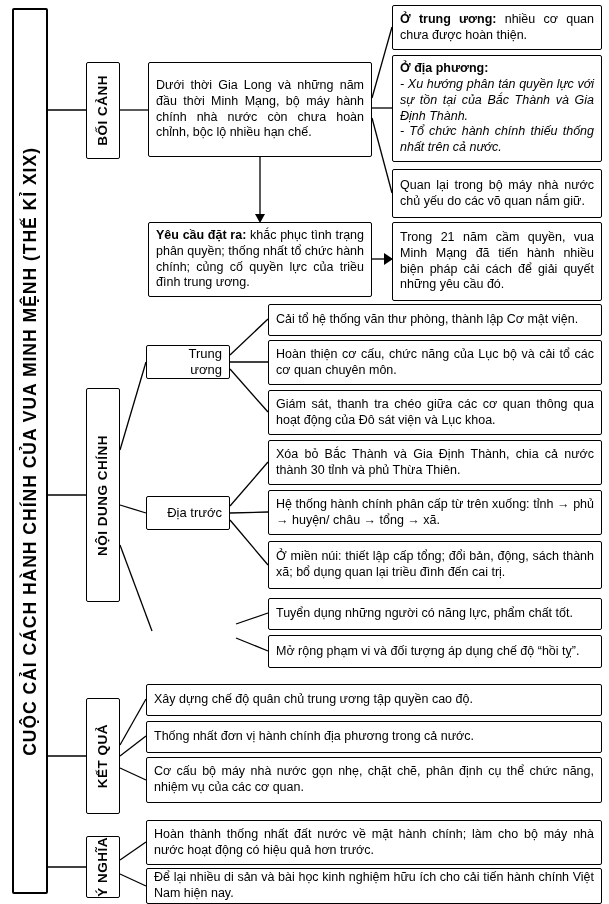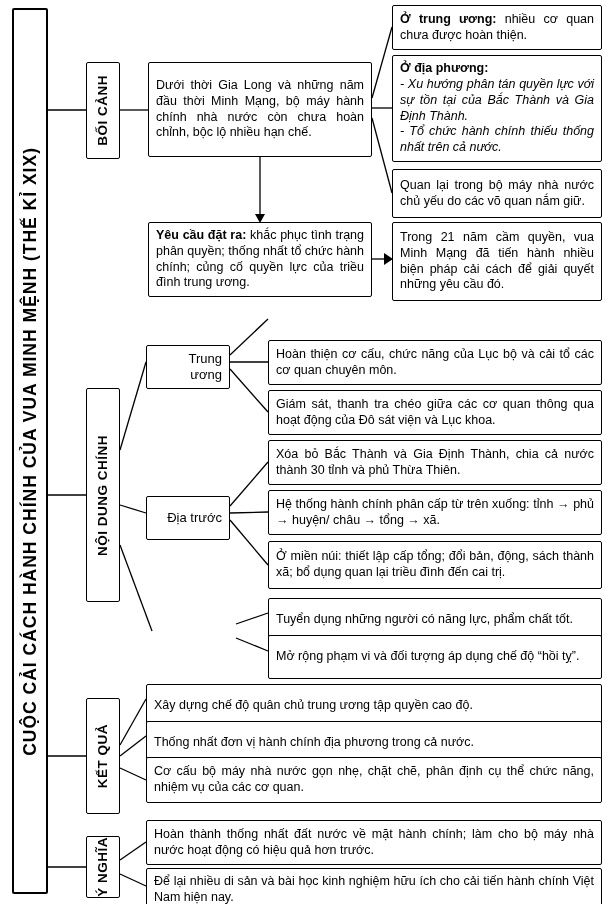--- a/index.html
+++ b/index.html
@@ -4,21 +4,21 @@
 <style>
   * { margin:0; padding:0; box-sizing:border-box; }
   html,body { background:#fff; }
   body { font-family:"Liberation Sans","DejaVu Sans",sans-serif; color:#000; }
   .canvas { position:relative; width:609px; height:904px; background:#fff; overflow:hidden; }
   .wires { position:absolute; left:0; top:0; z-index:0; }
   .box {
     position:absolute; z-index:1; background:#fff;
     border:1.5px solid #000; border-radius:2px;
     display:flex; align-items:center;
-    font-size:12.5px; line-height:1.27; padding:21px 7px;
+    font-size:12.5px; line-height:1.27; padding:15px 7px;
   }
   .inner { width:100%; }
   .just { text-align:justify; }
   .ctr  { text-align:right; }
   .sub  { font-size:13px; }
   .vbox { justify-content:center; padding:2px; }
   .vtext {
     writing-mode:vertical-rl; transform:rotate(180deg);
     font-weight:bold; font-size:13.5px; letter-spacing:.5px;
     white-space:nowrap; text-align:center;
@@ -113,20 +113,23 @@
     <div class="inner just">Trong 21 năm cầm quyền, vua Minh Mạng đã tiến hành nhiều biện pháp cải cách để giải quyết những yêu cầu đó.</div>
   </div>
 
   <div class="box vbox" style="left:86px;top:388px;width:34px;height:214px">
     <div class="vtext">NỘI DUNG CHÍNH</div>
   </div>
 
   <div class="box" style="left:146px;top:345px;width:84px;height:34px">
     <div class="inner ctr sub">Trung ương</div>
   </div>
+  <div class="box" style="left:268px;top:304px;width:334px;height:31px">
+    <div class="inner just">Cải tổ hệ thống văn thư phòng, thành lập Cơ mật viện.</div>
+  </div>
   <div class="box" style="left:268px;top:340px;width:334px;height:45px">
     <div class="inner just">Hoàn thiện cơ cấu, chức năng của Lục bộ và cải tổ các cơ quan chuyên môn.</div>
   </div>
   <div class="box" style="left:268px;top:390px;width:334px;height:45px">
     <div class="inner just">Giám sát, thanh tra chéo giữa các cơ quan thông qua hoạt động của Đô sát viện và Lục khoa.</div>
   </div>
 
   <div class="box" style="left:146px;top:496px;width:84px;height:34px">
     <div class="inner ctr sub">Địa trước</div>
   </div>

